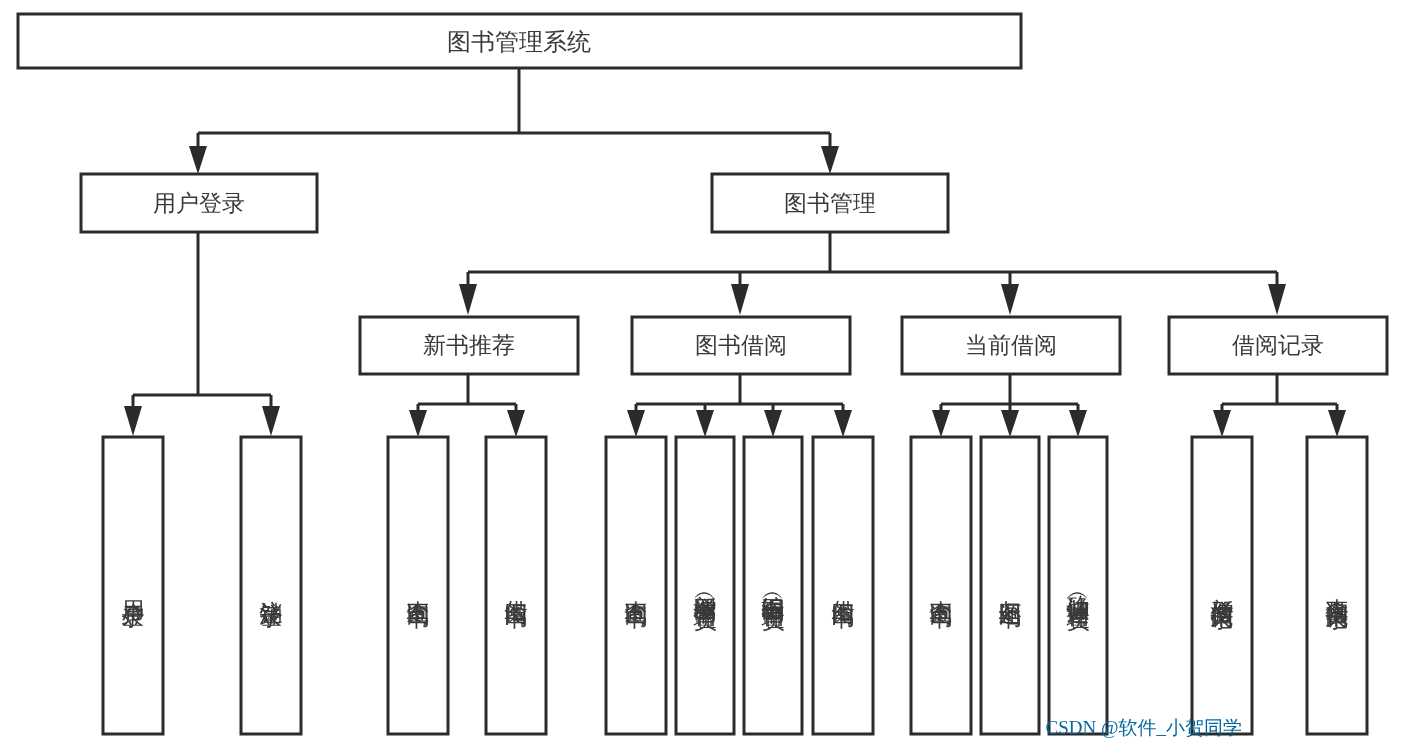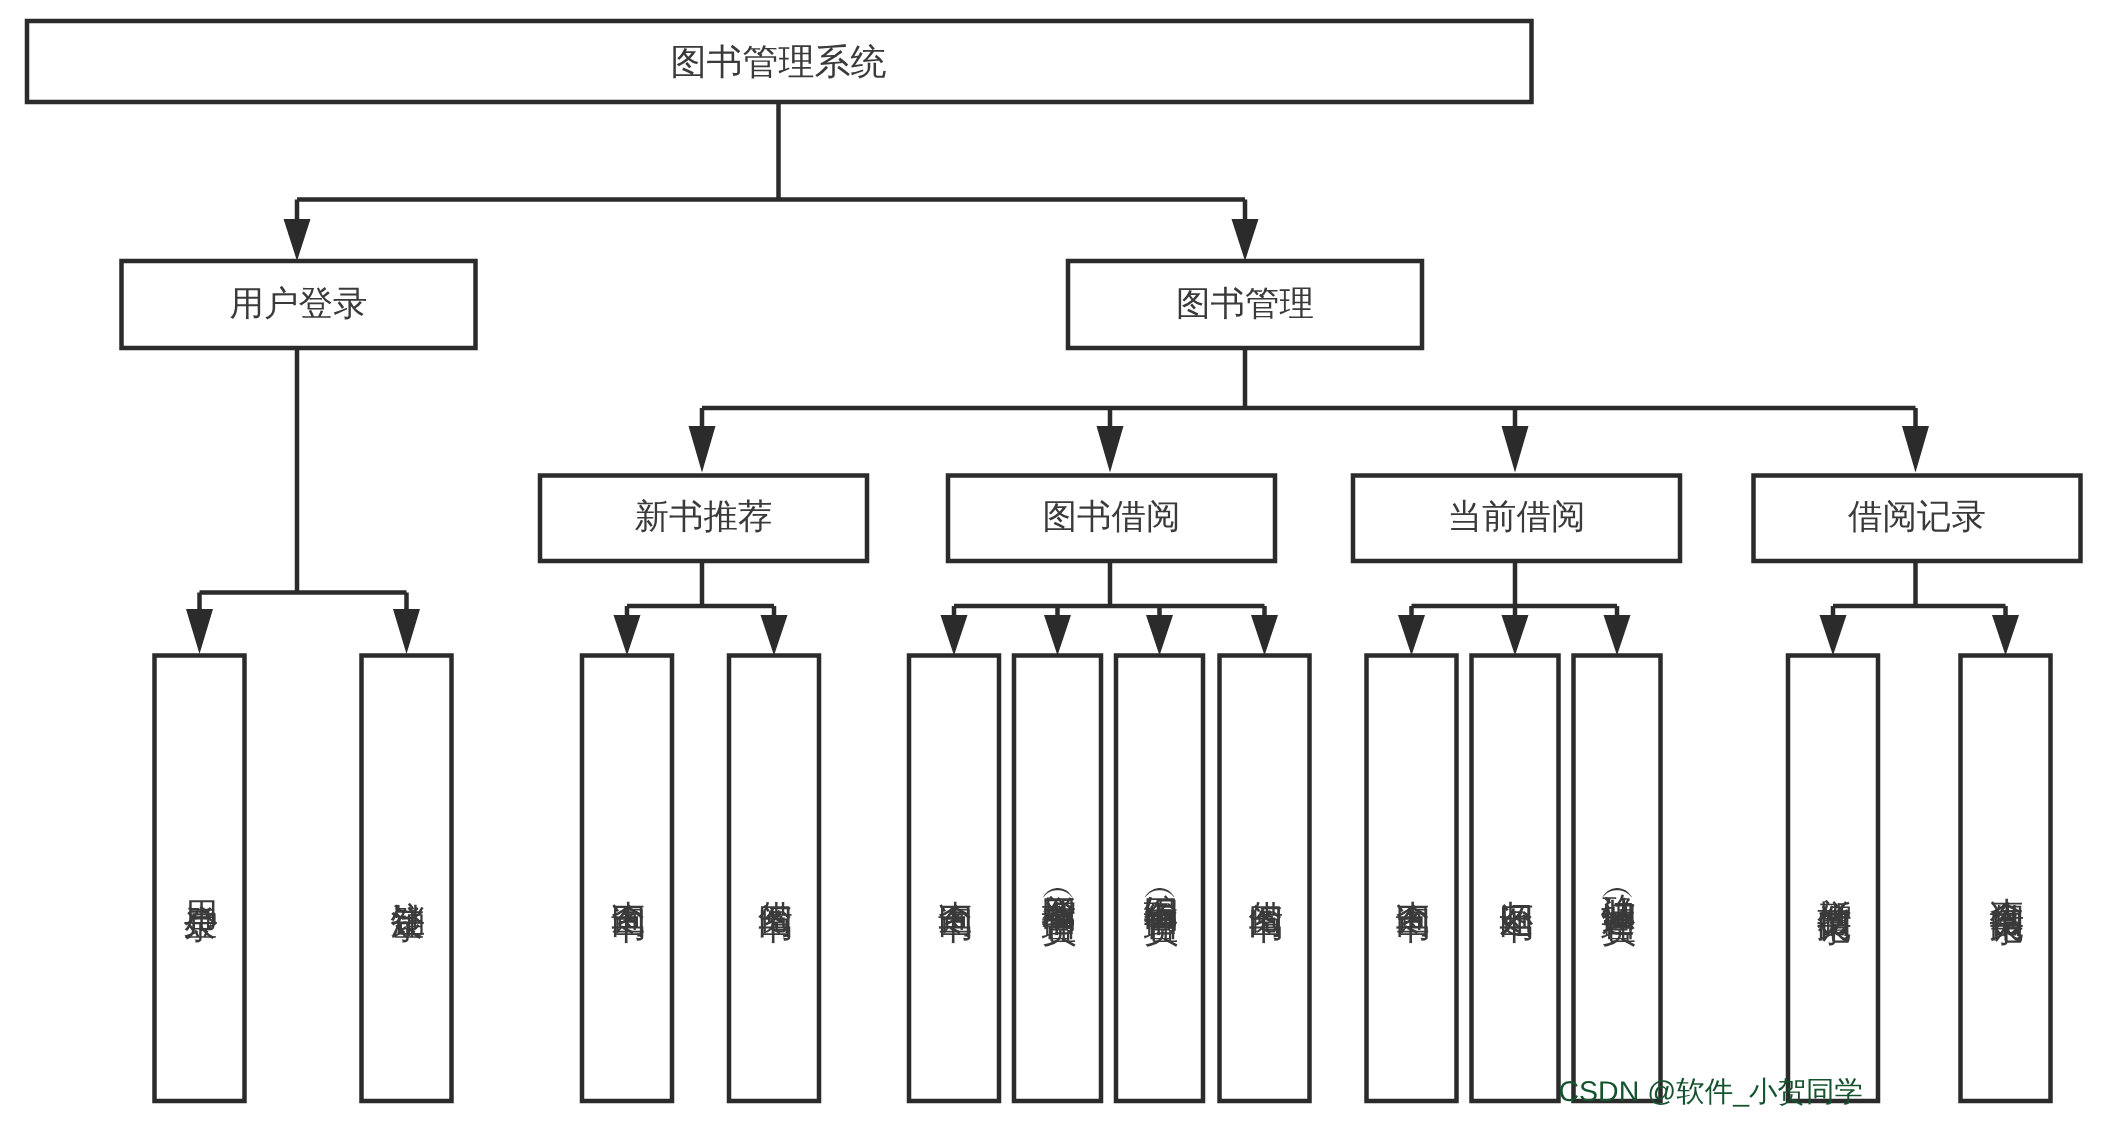--- a/index.html
+++ b/index.html
@@ -66,23 +66,23 @@
     text-align: center;
     pointer-events: none;
     display: flex;
     align-items: center;
     justify-content: center;
   }
   .watermark {
     position: absolute;
     right: 8px;
     bottom: 6px;
-    color: #14532d;
+    color: #0369a1;
     font-size: 19px;
-    font-family: Liberation Sans, sans-serif;
+    font-family: Liberation Serif, serif;
     white-space: nowrap;
     pointer-events: none;
   }
 </style>
 </head>
 <body>
 
 <div id="diagram-root">
 
   <svg id="tree-svg" viewBox="0 0 1405 747">

